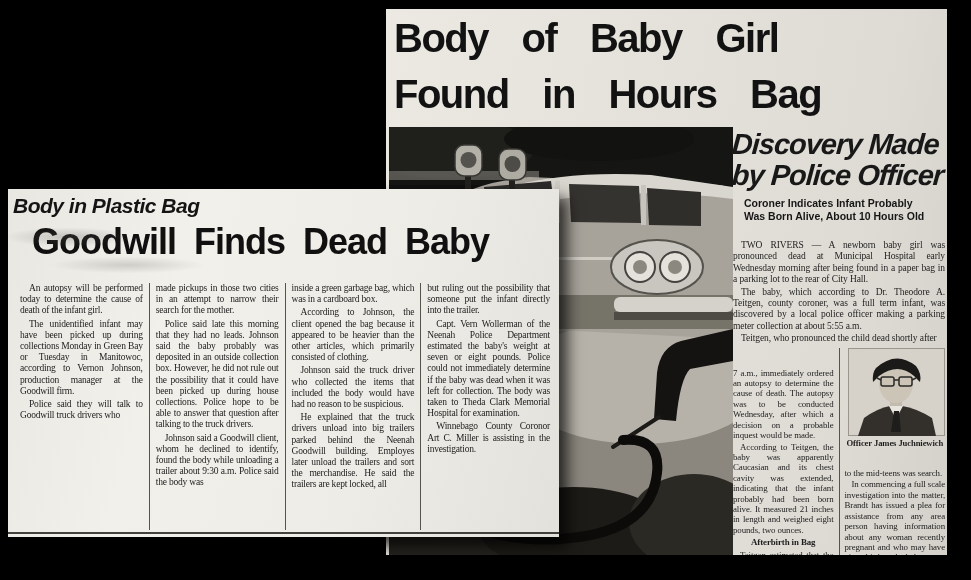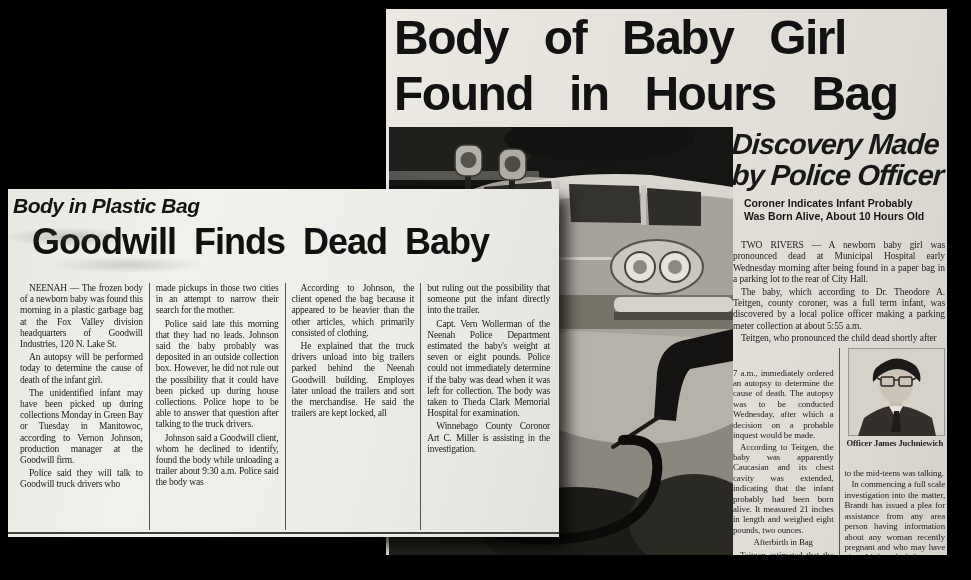--- a/index.html
+++ b/index.html
@@ -13,21 +13,21 @@
   
   #right-clip{
     left:386px;top:9px;width:561px;height:546px;
     background:linear-gradient(100deg,#ece9e3 0%,#e4e1da 45%,#dedbd4 80%,#d4d1ca 100%);
     box-shadow:5px 6px 14px rgba(0,0,0,0.7);
     z-index:1;
   }
   .r-headline{
     padding:2px 0 0 8px;
     font-family:"Liberation Sans",sans-serif;font-weight:bold;
-    font-size:48px;line-height:54px;letter-spacing:-1.5px;word-spacing:24px;
+    font-size:40px;line-height:54px;letter-spacing:-1.5px;word-spacing:24px;
     color:#121212;white-space:nowrap;
   }
   #scene-photo{
     position:absolute;left:3px;top:118px;width:344px;height:428px;
     background:#101010;
   }
   #r-article{
     position:absolute;left:347px;top:120px;width:212px;color:#1d1d1d;
   }
   .d-headline{
@@ -41,21 +41,21 @@
     font-size:10.5px;line-height:12.5px;color:#161616;
   }
   .lead{margin-top:18px;font-size:9.5px;line-height:11.4px;text-align:justify;letter-spacing:-0.1px;}
   .lead p{margin:0 0 1px 0;text-indent:8px;}
   .sub-cols{display:flex;margin-top:3px;}
   .sub-col{width:50%;font-size:8.9px;line-height:10.4px;text-align:justify;letter-spacing:-0.1px;}
   .sub-col.scl{padding-right:5px;border-right:1px solid #56534d;}
   .sub-col.scr{padding-left:5px;}
   .sub-col p{margin:0 0 1px 0;text-indent:7px;}
   p.cont{text-indent:0 !important;margin-top:20px;}
-  .crosshead{font-weight:normal;text-align:center;text-indent:0 !important;margin:2px 0 2px 0 !important;}
+  .crosshead{font-weight:bold;text-align:center;text-indent:0 !important;margin:2px 0 2px 0 !important;}
   .portrait{width:97px;height:88px;display:block;margin-left:3px;}
   .caption{font-weight:bold;font-size:8.6px;margin:2px 0 3px 2px !important;text-indent:0 !important;text-align:left;}
 
   
   #left-clip{
     left:8px;top:189px;width:551px;height:348px;
     background:linear-gradient(105deg,#e9e7e2 0%,#f2f0eb 30%,#eeece7 65%,#e3e1db 100%);
     box-shadow:8px 9px 14px rgba(0,0,0,0.75);
     z-index:3;
   }
@@ -184,46 +184,47 @@
           <path d="M28,20 Q48,2 68,18 Q74,26 72,34 L66,28 Q50,14 31,28 L25,34 Q24,25 28,20 Z" fill="#1c1a18"></path>
           <g stroke="#2a2826" stroke-width="1.5" fill="none">
             <rect x="33" y="29" width="13" height="9" rx="2"></rect>
             <rect x="51" y="29" width="13" height="9" rx="2"></rect>
             <line x1="46" y1="32" x2="51" y2="32"></line>
             <line x1="33" y1="32" x2="29" y2="30"></line>
             <line x1="64" y1="32" x2="68" y2="30"></line>
           </g>
         </svg>
         <p class="caption">Officer James Juchniewich</p>
-        <p class="cont">to the mid-teens was talking.</p>
+        <p class="cont">to the mid-teens was search.</p>
         <p>In commencing a full scale investigation into the matter, Brandt has issued a plea for assistance from any area person having information about any woman recently pregnant and who may have given birth to the baby.</p>
         <p>“We're looking for any help we can get,” Brandt said. He added that the woman who delivered the infant is probably</p>
       </div>
     </div>
   </div>
 </div>
 
 <div class="clip" id="left-clip">
   <div class="smudge"></div>
   <div class="kicker">Body in Plastic Bag</div>
   <div class="l-headline">Goodwill Finds Dead Baby</div>
   <div class="l-cols">
     <div class="l-col">
-      <p>NEENAH — The frozen body of a newborn baby was found this morning in a plastic garbage bag at the Fox Valley division headquarters of Goodwill Industries, 120 N. Lake St.</p>
       <p>An autopsy will be performed today to determine the cause of death of the infant girl.</p>
       <p>The unidentified infant may have been picked up during collections Monday in Green Bay or Tuesday in Manitowoc, according to Vernon Johnson, production manager at the Goodwill firm.</p>
       <p>Police said they will talk to Goodwill truck drivers who</p>
     </div>
     <div class="l-col">
       <p class="cont">made pickups in those two cities in an attempt to narrow their search for the mother.</p>
       <p>Police said late this morning that they had no leads. Johnson said the baby probably was deposited in an outside collection box. However, he did not rule out the possibility that it could have been picked up during house collections. Police hope to be able to answer that question after talking to the truck drivers.</p>
       <p>Johnson said a Goodwill client, whom he declined to identify, found the body while unloading a trailer about 9:30 a.m. Police said the body was</p>
     </div>
     <div class="l-col">
+      <p class="cont">inside a green garbage bag, which was in a cardboard box.</p>
       <p>According to Johnson, the client opened the bag because it appeared to be heavier than the other articles, which primarily consisted of clothing.</p>
+      <p>Johnson said the truck driver who collected the items that included the body would have had no reason to be suspicious.</p>
       <p>He explained that the truck drivers unload into big trailers parked behind the Neenah Goodwill building. Employes later unload the trailers and sort the merchandise. He said the trailers are kept locked, all</p>
     </div>
     <div class="l-col">
       <p class="cont">but ruling out the possibility that someone put the infant directly into the trailer.</p>
       <p>Capt. Vern Wollerman of the Neenah Police Department estimated the baby's weight at seven or eight pounds. Police could not immediately determine if the baby was dead when it was left for collection. The body was taken to Theda Clark Memorial Hospital for examination.</p>
       <p>Winnebago County Coronor Art C. Miller is assisting in the investigation.</p>
     </div>
   </div>
   <div class="bottom-rule"></div>
 </div>

